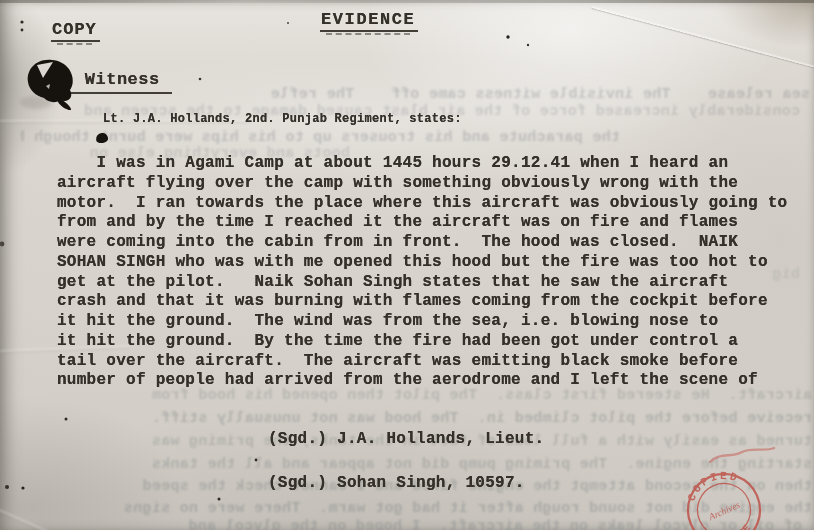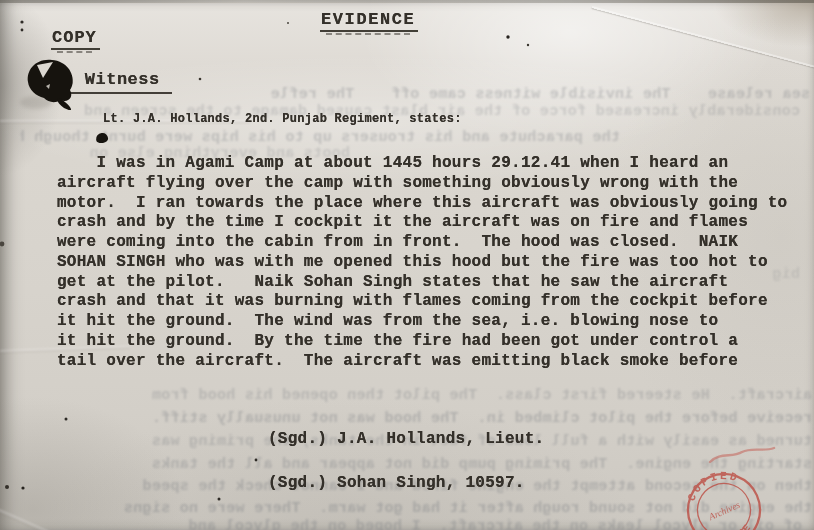--- a/index.html
+++ b/index.html
@@ -30,21 +30,21 @@
   .crease.tr{left:592px;top:6px;width:250px;transform:rotate(15deg);opacity:.7;}
   .crease.h1{left:0;top:120px;width:250px;opacity:.5;filter:blur(1px);}
   .crease.h2{left:0;top:350px;width:130px;opacity:.45;filter:blur(1px);transform:rotate(-2deg);}
   .crease.bl{left:-10px;top:505px;width:90px;transform:rotate(24deg);opacity:.5;filter:blur(1px);}
 
   .typed{color:#34302a;font-weight:bold;text-shadow:0 0 0.6px rgba(42,38,31,0.85);}
   .heading{position:absolute;font-size:17px;letter-spacing:1px;white-space:pre;}
   .u-solid{border-bottom:2px solid rgba(48,44,37,0.9);padding:0 3px 1px 1px;}
   .u-dash::after{content:"";position:absolute;left:6px;right:8px;bottom:-5px;
     border-bottom:2px dashed rgba(48,44,37,0.5);}
-  .copy-label{left:51px;top:28px;text-align:right;}
+  .copy-label{left:51px;top:20px;text-align:right;}
   .evidence-title{left:320px;top:10px;letter-spacing:1.6px;}
   .witness-heading{left:36px;top:70px;border-bottom:2.5px solid rgba(44,40,34,0.88);
     padding:0 12px 3px 6px;letter-spacing:0.5px;}
   .statement-intro{position:absolute;left:103px;top:112px;font-size:12px;letter-spacing:0.27px;white-space:pre;}
   .body{position:absolute;left:57px;top:154px;font-size:16px;line-height:19.75px;letter-spacing:0.27px;}
   .body div{white-space:pre;}
   .sig{position:absolute;font-size:16px;letter-spacing:0.27px;white-space:pre;}
   .sig1{left:268px;top:430px;}
   .sig2{left:268px;top:474px;}
 
@@ -99,28 +99,29 @@
     <path d="M38,42 C44,47 50,51 49,55 L42,52 C38,49 35,46 35,43 Z" fill="#16130e"></path>
   </svg>
 
   <div class="typed statement-intro">Lt. J.A. Hollands, 2nd. Punjab Regiment, states:</div>
   <div class="ink-dot"></div>
 
   <div class="typed body">
     <div>    I was in Agami Camp at about 1445 hours 29.12.41 when I heard an</div>
     <div>aircraft flying over the camp with something obviously wrong with the</div>
     <div>motor.  I ran towards the place where this aircraft was obviously going to</div>
-    <div>crash and by the time I cockpit it the aircraft was on fire and flames</div>
+    <div>from and by the time I reached it the aircraft was on fire and flames</div>
     <div>were coming into the cabin from in front.  The hood was closed.  NAIK</div>
     <div>SOHAN SINGH who was with me opened this hood but the fire was too hot to</div>
     <div>get at the pilot.   Naik Sohan Singh states that he saw the aircraft</div>
     <div>crash and that it was burning with flames coming from the cockpit before</div>
     <div>it hit the ground.  The wind was from the sea, i.e. blowing nose to</div>
     <div>it hit the ground.  By the time the fire had been got under control a</div>
     <div>tail over the aircraft.  The aircraft was emitting black smoke before</div>
+    <div>number of people had arrived from the aerodrome and I left the scene of</div>
   </div>
 
   <div class="typed sig sig1">(Sgd.) J.A. Hollands, Lieut.</div>
   <div class="typed sig sig2">(Sgd.) Sohan Singh, 10597.</div>
 
   <svg class="stamp-wrap" viewBox="0 0 130 130">
     <path d="M48,18 C58,8 70,14 80,8 C90,3 102,8 112,4" fill="none" stroke="#c4574e" stroke-width="2.4" opacity="0.5" stroke-linecap="round"></path>
     <g transform="rotate(-24 62 66)" opacity="0.78">
       <circle cx="62" cy="66" r="36" fill="none" stroke="#bc4a40" stroke-width="2.3"></circle>
       <circle cx="62" cy="66" r="26.5" fill="none" stroke="#bc4a40" stroke-width="1.3"></circle>

